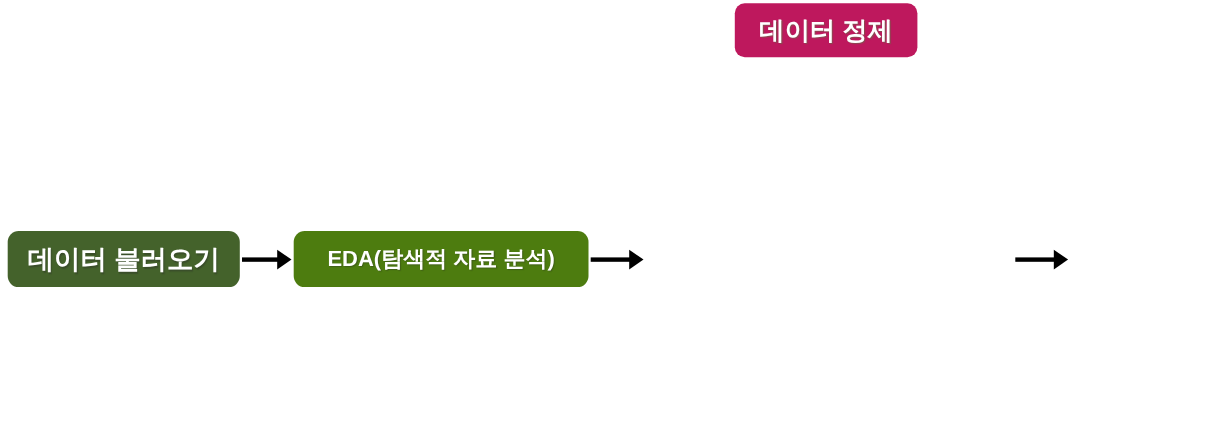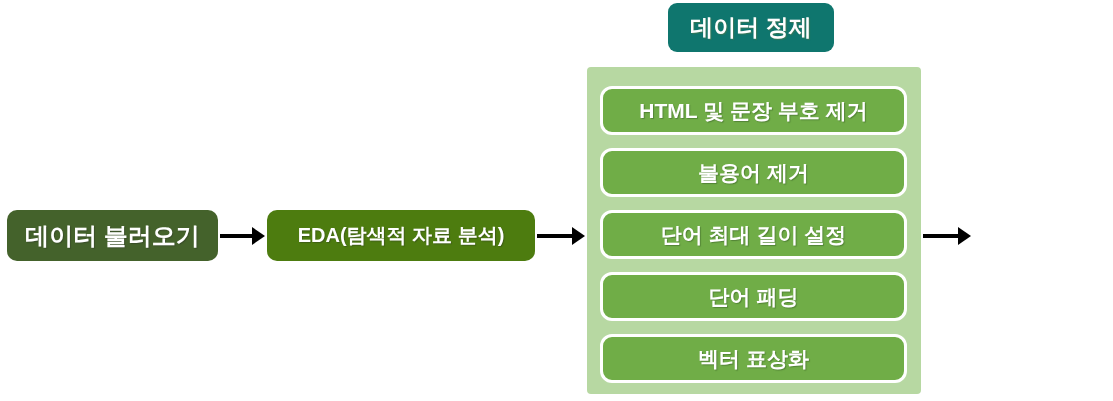--- a/index.html
+++ b/index.html
@@ -27,21 +27,21 @@
     background: #44622B; border-radius: 10px;
     font-size: 24px;
   }
   .node-eda {
     left: 267px; top: 210px; width: 268px; height: 51px;
     background: #4d7c0f; border-radius: 10px;
     font-size: 20px;
   }
   .node-title {
     left: 668px; top: 3px; width: 166px; height: 49px;
-    background: #0f766e; border-radius: 9px;
+    background: #be185d; border-radius: 9px;
     font-size: 23px;
     text-shadow: 1px 1px 1px rgba(90,120,70,0.55);
   }
   .container-box {
     position: absolute;
     left: 587px; top: 67px; width: 334px; height: 327px;
     background: #B7D8A2; border-radius: 4px;
   }
   .step {
     position: absolute;
@@ -101,40 +101,17 @@
   <div class="node node-eda">
     <span>EDA(탐색적 자료 분석)</span>
   </div>
 
   <div class="arrow arrow-2"></div>
 
   <div class="node node-title">
     <span>데이터 정제</span>
   </div>
 
-  <div class="container-box">
-
-    <div class="step step-1">
-      <span>HTML 및 문장 부호 제거</span>
-    </div>
-
-    <div class="step step-2">
-      <span>불용어 제거</span>
-    </div>
-
-    <div class="step step-3">
-      <span>단어 최대 길이 설정</span>
-    </div>
-
-    <div class="step step-4">
-      <span>단어 패딩</span>
-    </div>
-
-    <div class="step step-5">
-      <span>벡터 표상화</span>
-    </div>
-
-  </div>
 
   <div class="arrow arrow-3"></div>
 
 
 </div>
 
 </body></html>

